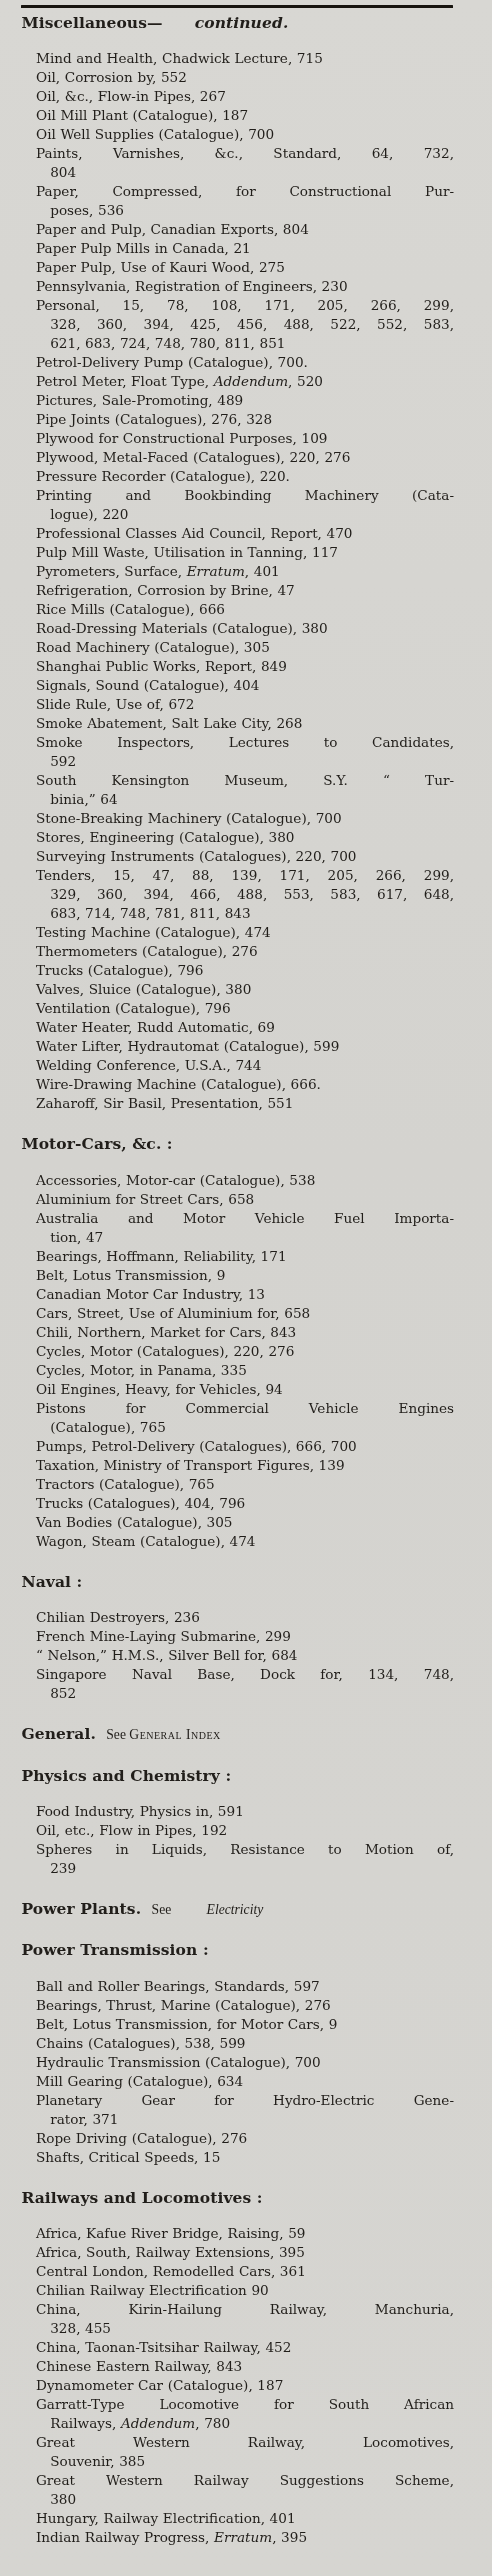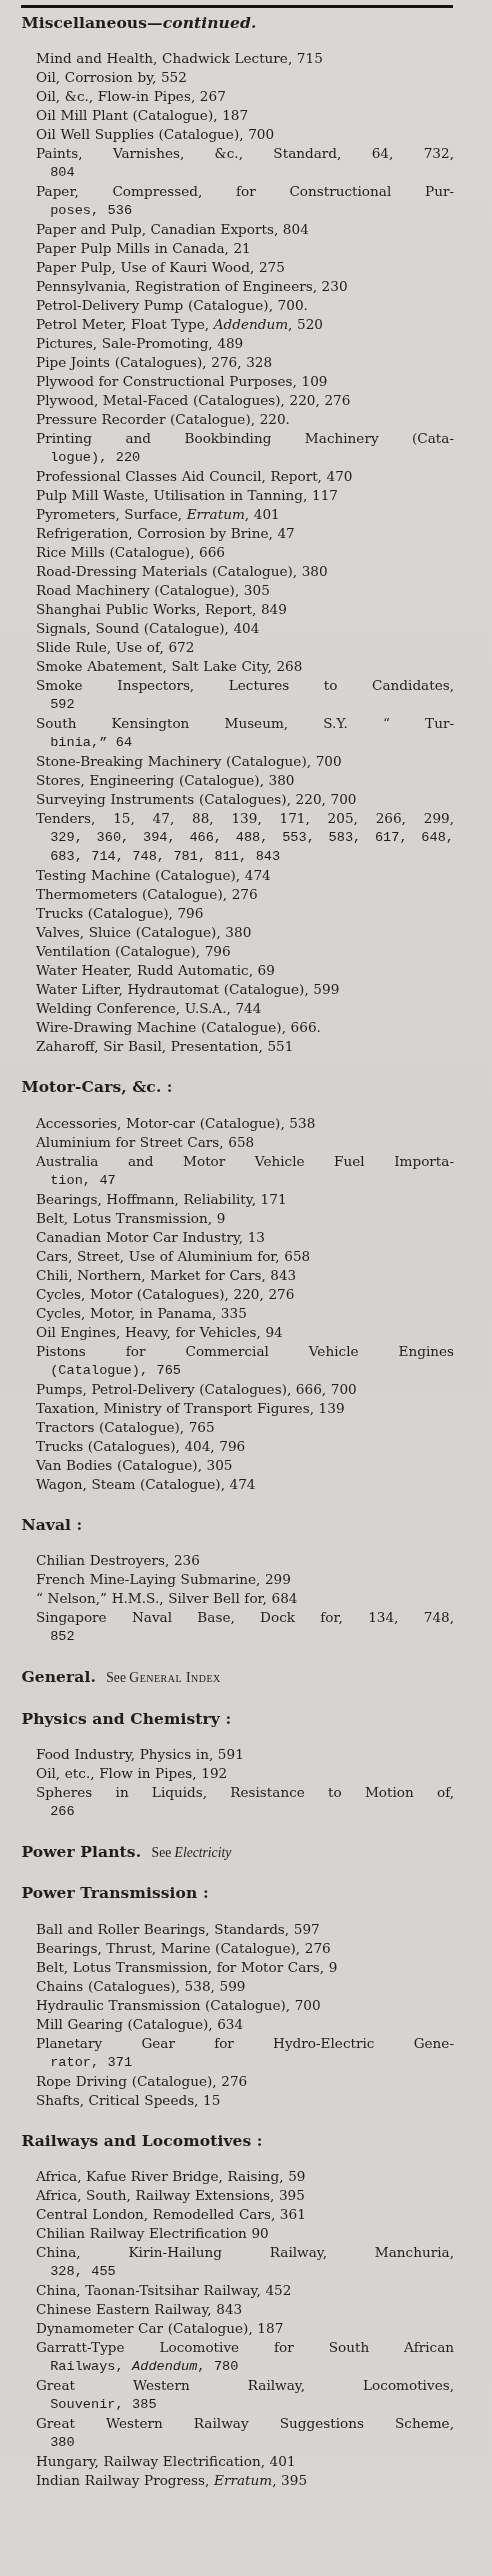--- a/index.html
+++ b/index.html
@@ -16,32 +16,32 @@
     position:absolute;left:21.4px;top:5.2px;width:432px;height:2.6px;
     background:#17140f;border-radius:0.6px;
   }
   .content{position:absolute;left:0;top:13px;width:492px;}
   .idx-section{margin-bottom:21px;}
   .heading{
     margin-left:21.4px;margin-right:26px;
     font-size:15.5px;line-height:19.4px;font-weight:bold;
     letter-spacing:0.1px;
   }
-  .heading i{font-style:italic;}
+  .heading i{font-style:italic;margin-left:32px;}
   .see-note{
     font-weight:normal;font-size:13.6px;margin-left:10.4px;letter-spacing:0;font-family:Liberation Serif, serif;
   }
   .see-note i{font-style:italic;}
   .sc{font-variant:small-caps;letter-spacing:0.5px;}
   .entries{margin:17px 39px 0 36px;width:418px;}
   .line{
     font-size:13.6px;line-height:19px;
     word-spacing:0.3px;
   }
-  .line.cont{margin-left:14.2px;font-family:Liberation Mono, monospace;}
+  .line.cont{margin-left:14.2px;}
   .line.just{text-align:justify;text-align-last:justify;}
   .line i{font-style:italic;}
 </style>
 </head>
 <body>
 
 <div class="page">
   <div class="rule"></div>
   <div class="content">
       <section class="idx-section">
@@ -76,20 +76,25 @@
           <div class="entry">
             <div class="line">Paper Pulp Mills in Canada, 21</div>
           </div>
           <div class="entry">
             <div class="line">Paper Pulp, Use of Kauri Wood, 275</div>
           </div>
           <div class="entry">
             <div class="line">Pennsylvania, Registration of Engineers, 230</div>
           </div>
           <div class="entry">
+            <div class="line just">Personal, 15, 78, 108, 171, 205, 266, 299,</div>
+            <div class="line cont just">328, 360, 394, 425, 456, 488, 522, 552, 583,</div>
+            <div class="line cont">621, 683, 724, 748, 780, 811, 851</div>
+          </div>
+          <div class="entry">
             <div class="line">Petrol-Delivery Pump (Catalogue), 700.</div>
           </div>
           <div class="entry">
             <div class="line">Petrol Meter, Float Type, <i>Addendum</i>, 520</div>
           </div>
           <div class="entry">
             <div class="line">Pictures, Sale-Promoting, 489</div>
           </div>
           <div class="entry">
             <div class="line">Pipe Joints (Catalogues), 276, 328</div>
@@ -280,21 +285,21 @@
         <div class="heading"><span>Physics and Chemistry :</span></div>
         <div class="entries">
           <div class="entry">
             <div class="line">Food Industry, Physics in, 591</div>
           </div>
           <div class="entry">
             <div class="line">Oil, etc., Flow in Pipes, 192</div>
           </div>
           <div class="entry">
             <div class="line just">Spheres in Liquids, Resistance to Motion of,</div>
-            <div class="line cont">266</div>
+            <div class="line cont">239</div>
           </div>
         </div>
       </section>
       <section class="idx-section">
         <div class="heading"><span>Power Plants.</span><span class="see-note">See <i>Electricity</i></span></div>
       </section>
       <section class="idx-section">
         <div class="heading"><span>Power Transmission :</span></div>
         <div class="entries">
           <div class="entry">

